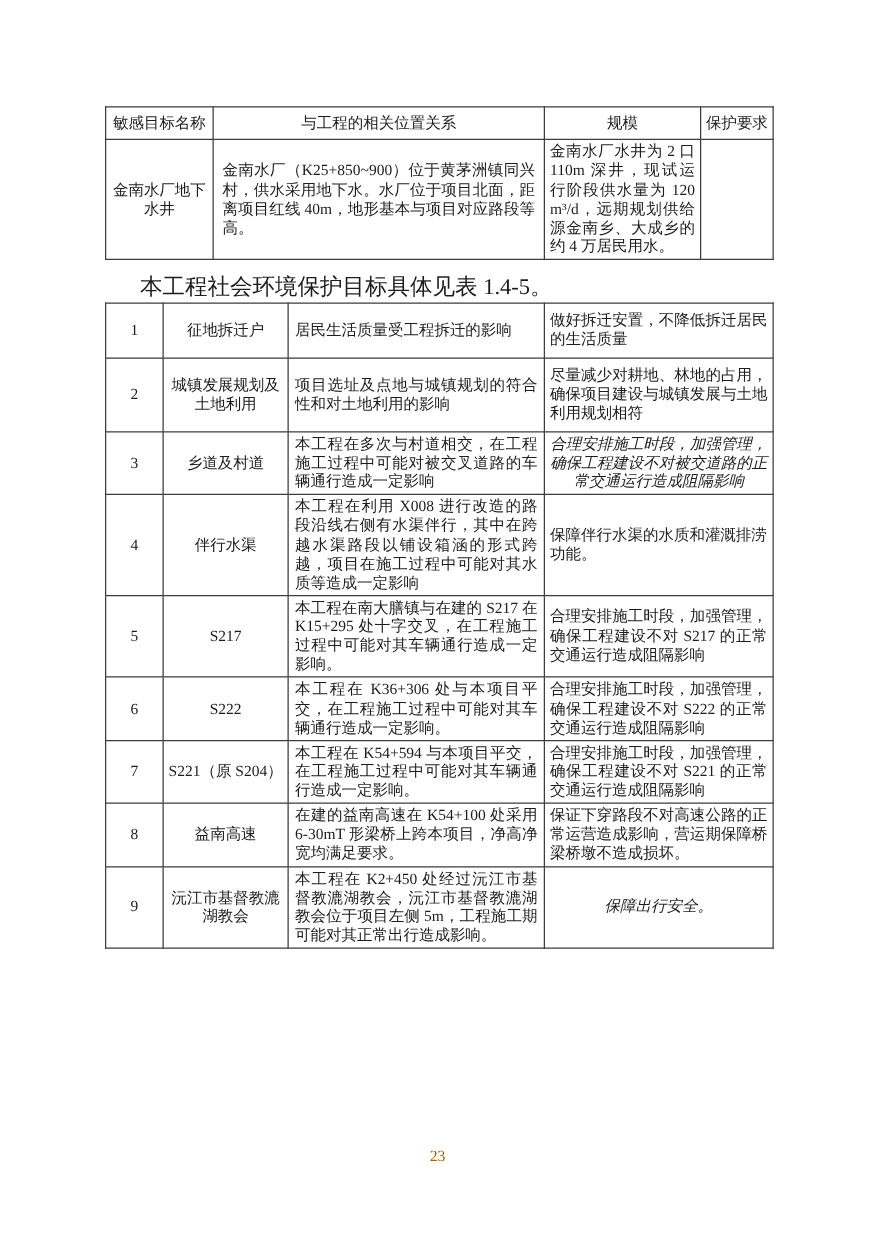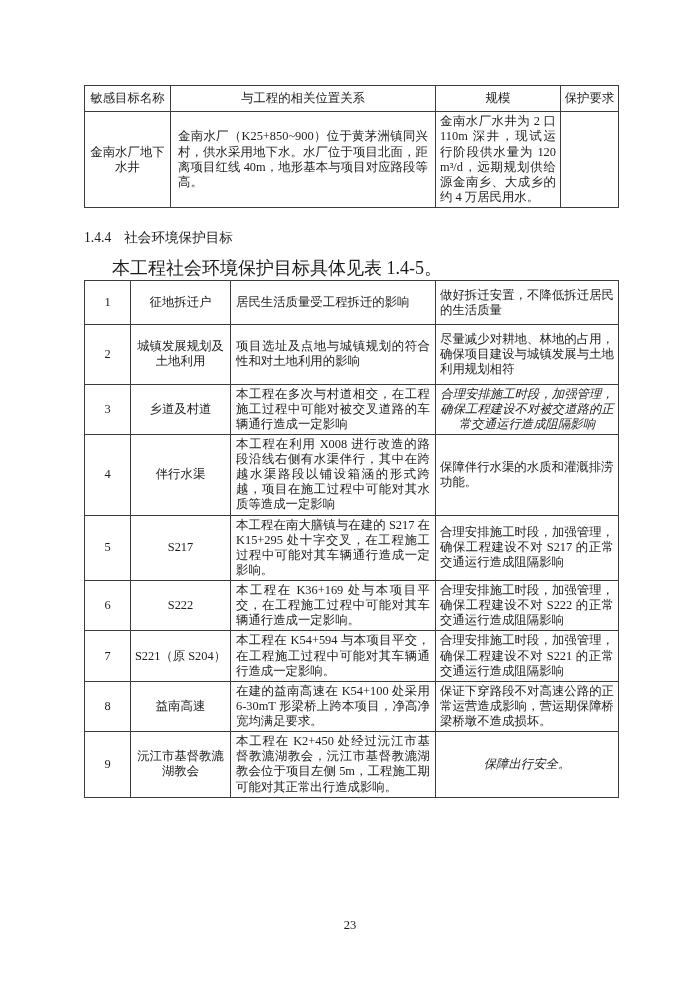--- a/index.html
+++ b/index.html
@@ -65,21 +65,21 @@
     font-size: 13.4px;
   }
   .table-caption .cap-label { margin-right: 16px; }
   .page-number {
     position: absolute;
     left: 0;
     top: 918px;
     width: 700px;
     text-align: center;
     font-size: 12.5px;
-    color: #0f172a;
+    color: #a16207;
   }
 </style>
 </head>
 <body>
 
 <div class="content">
 
   <table class="t-top">
     <colgroup>
       <col style="width:86px">
@@ -96,23 +96,20 @@
     </tr>
     <tr style="height:96px">
       <td class="cell-center">金南水厂地下水井</td>
       <td class="cell-justify" style="padding:2px 7px">金南水厂（K25+850~900）位于黄茅洲镇同兴村，供水采用地下水。水厂位于项目北面，距离项目红线 40m，地形基本与项目对应路段等高。</td>
       <td class="cell-justify">金南水厂水井为 2 口 110m 深井，现试运行阶段供水量为 120m³/d，远期规划供给源金南乡、大成乡的约 4 万居民用水。</td>
       <td class="cell-left"></td>
     </tr>
   </tbody>
     </table>
 
-  <div class="section-heading">
-    <span class="sec-no">1.4.4</span><span>社会环境保护目标</span>
-  </div>
 
   <div class="body-paragraph">本工程社会环境保护目标具体见表 1.4-5。</div>
 
 
   <table class="t-main">
     <colgroup>
       <col style="width:46px">
         <col style="width:100px">
         <col style="width:205px">
         <col style="width:183px">
@@ -144,21 +141,21 @@
     </tr>
     <tr>
       <td class="cell-center">5</td>
       <td class="obj">S217</td>
       <td class="imp cell-justify">本工程在南大膳镇与在建的 S217 在 K15+295 处十字交叉，在工程施工过程中可能对其车辆通行造成一定影响。</td>
       <td class="req cell-justify">合理安排施工时段，加强管理，确保工程建设不对 S217 的正常交通运行造成阻隔影响</td>
     </tr>
     <tr>
       <td class="cell-center">6</td>
       <td class="obj">S222</td>
-      <td class="imp cell-justify">本工程在 K36+169 处与本项目平交，在工程施工过程中可能对其车辆通行造成一定影响。</td>
+      <td class="imp cell-justify">本工程在 K36+306 处与本项目平交，在工程施工过程中可能对其车辆通行造成一定影响。</td>
       <td class="req cell-justify">合理安排施工时段，加强管理，确保工程建设不对 S222 的正常交通运行造成阻隔影响</td>
     </tr>
     <tr>
       <td class="cell-center">7</td>
       <td class="obj">S221（原 S204）</td>
       <td class="imp cell-justify">本工程在 K54+594 与本项目平交，在工程施工过程中可能对其车辆通行造成一定影响。</td>
       <td class="req cell-justify">合理安排施工时段，加强管理，确保工程建设不对 S221 的正常交通运行造成阻隔影响</td>
     </tr>
     <tr>
       <td class="cell-center">8</td>

